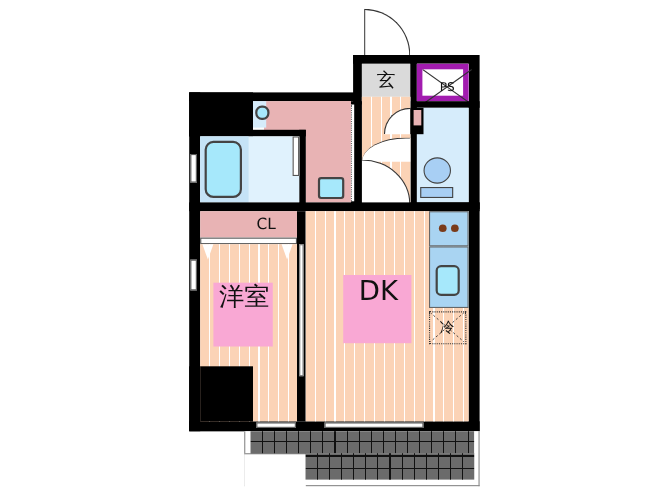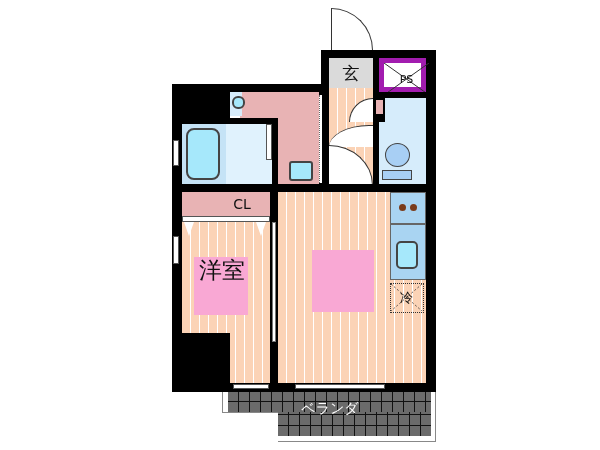--- a/index.html
+++ b/index.html
@@ -88,20 +88,21 @@
   </div>
   <div class="abs win" style="left:173px;top:236px;width:6px;height:28px;"></div>
   <div class="abs wall" style="left:182px;top:333px;width:48px;height:50px;"></div>
   <div class="abs win" style="left:233px;top:384px;width:36px;height:5px;"></div>
 
   <div class="abs wall" style="left:270px;top:192px;width:8px;height:191px;"></div>
   <div class="abs" style="left:272px;top:222px;width:4px;height:120px;background:#fff;border:1px solid #777;"></div>
 
   <div class="abs floor" style="left:278px;top:192px;width:148px;height:191px;"></div>
   <div class="abs label" style="left:312px;top:250px;width:62px;height:62px;font-size:25px;padding:2px 0 0 2px;">
+    <div>DK</div>
   </div>
 
   <div class="abs wet" style="left:390px;top:192px;width:36px;height:32px;border:1px solid #666;background:#a9d4f2;">
     <span class="abs" style="left:8px;top:11px;width:7px;height:7px;border-radius:50%;background:#7a3b1a;"></span>
     <span class="abs" style="left:19px;top:11px;width:7px;height:7px;border-radius:50%;background:#7a3b1a;"></span>
   </div>
   <div class="abs" style="left:390px;top:224px;width:36px;height:56px;border:1px solid #666;background:#a9d4f2;">
     <span class="abs fixture" style="left:5px;top:16px;width:22px;height:28px;border-radius:5px;"></span>
   </div>
   <div class="abs" style="left:390px;top:283px;width:34px;height:30px;border:1.5px dotted #333;">
@@ -111,15 +112,14 @@
       </svg>
     <div class="abs" style="left:0;top:5px;width:31px;text-align:center;font-size:13px;color:#111;background:transparent;">冷</div>
   </div>
 
   <div class="abs win" style="left:295px;top:384px;width:90px;height:5px;"></div>
 
   <div class="abs" style="left:222px;top:392px;width:214px;height:50px;border:1px solid #888;border-top:none;background:#fff;"></div>
   <div class="abs" style="left:222px;top:412px;width:56px;height:31px;background:#fff;border-top:1px solid #888;"></div>
   <div class="abs balcony" style="left:228px;top:392px;width:203px;height:20px;"></div>
   <div class="abs balcony" style="left:278px;top:412px;width:153px;height:24px;"></div>
-  <div class="abs" style="left:295px;top:400px;width:70px;font-size:14px;color:#fff;text-align:center;">ベランダ</div>
 
 </div>
 
 </body></html>

